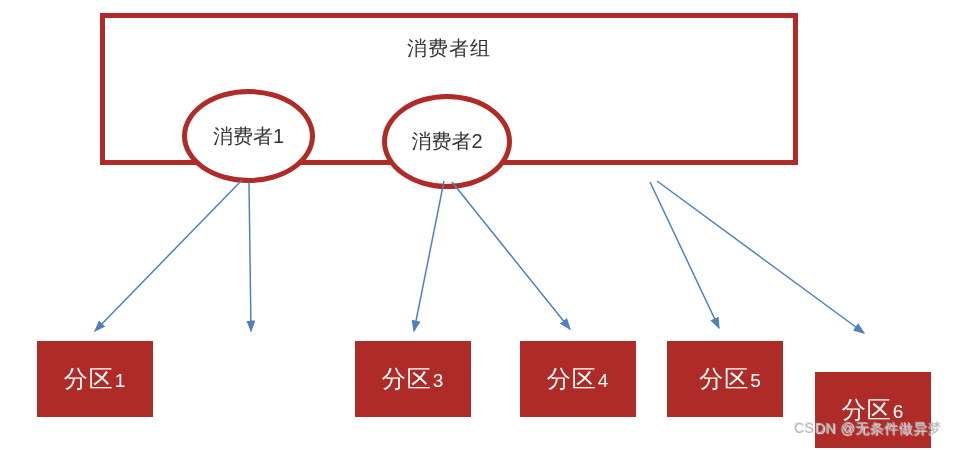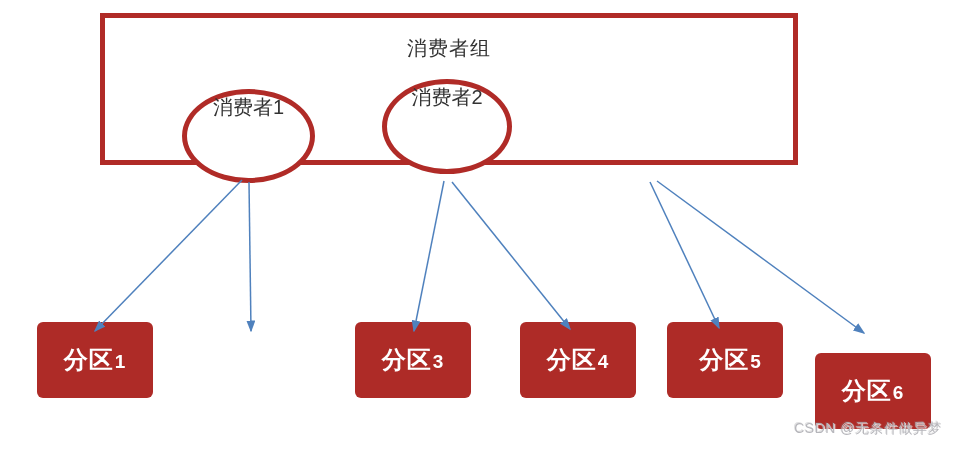--- a/index.html
+++ b/index.html
@@ -34,40 +34,39 @@
     font-size:20px;
     letter-spacing:1px;
     color:var(--text-dark);
   }
   
   .ellipse{
     position:absolute;
     border:5px solid var(--red-border);
     border-radius:50%;
     background:#ffffff;
-    display:flex;justify-content:center;
+    display:flex;align-items:center;justify-content:center;
     font-size:20px;
     color:var(--text-dark);
     white-space:nowrap;
   }
   .c1{left:182px;top:89px;width:133px;height:94px;}
   .c2{left:382px;top:87px;width:130px;height:95px;}
   .c3{left:587px;top:89px;width:134px;height:94px;}
   
   .partition{
     position:absolute;
-    top:322px;
+    top:341px;
     width:116px;height:76px;
     background:var(--red-fill);
-    border-radius:6px;
+    border-radius:0;
     display:flex;align-items:center;justify-content:center;
     color:var(--text-white);
     font-size:24px;
     letter-spacing:1px;
-    font-weight:bold;
   }
   .partition .pnum{font-size:19px;margin-left:1px;}
   .p1{left:37px;}
   .p2{left:193px;}
   .p3{left:355px;}
   .p4{left:520px;text-align:right;}
   .p5{left:667px;padding-left:11px;}
   .p6{left:815px;margin-top:31px;}
   
   svg.arrows{
@@ -95,21 +94,21 @@
 
 <div class="canvas">
 
   <div class="group-box">
     <div class="group-title">消费者组</div>
 
     <div class="ellipse c1" style="position:absolute;left:77px;top:71px;">
       <span>消费者1</span>
     </div>
 
-    <div class="ellipse c2" style="position:absolute;left:277px;top:61px;">
+    <div class="ellipse c2" style="position:absolute;left:277px;top:76px;">
       <span>消费者2</span>
     </div>
 
   </div>
 
   <div class="partition p1">
     <span><span>分区</span><span class="pnum">1</span></span>
   </div>
   <div class="partition p3">
     <span><span>分区</span><span class="pnum">3</span></span>

